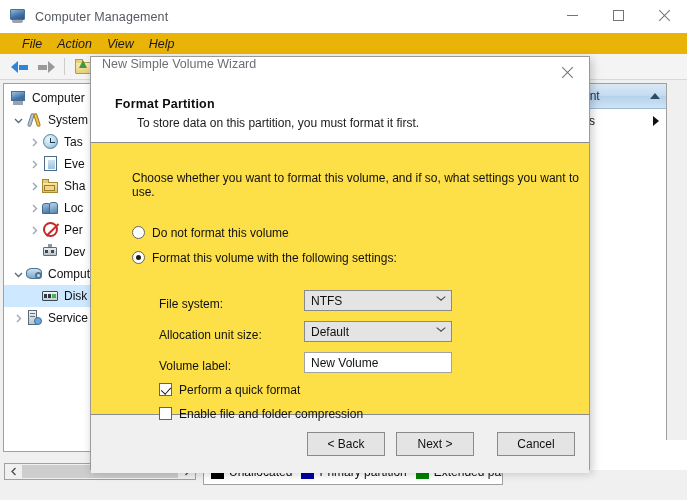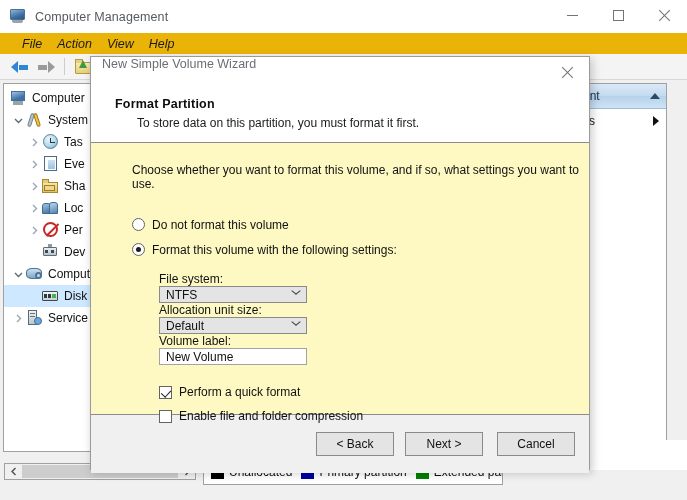--- a/index.html
+++ b/index.html
@@ -265,40 +265,40 @@
   }
 
   .dlg-head {
     background: #ffffff; padding: 6px 0 12px 24px;
     border-bottom: 1px solid #8c8c8c;
   }
   .dlg-head h1 { font-size: 12.5px; font-weight: bold; color: #0d0d0d; letter-spacing: .2px; }
   .dlg-head p { font-size: 12px; color: #1a1a1a; margin-top: 5px; padding-left: 22px; }
 
   .dlg-body {
-    position: relative; height: 272px; background: #fef9c3;
-    padding: 20px 0 0 41px;
+    position: relative; height: 272px; background: #fde047;
+    padding: 28px 0 0 41px;
     border-bottom: 1px solid #8c8c8c;
   }
   .dlg-intro { font-size: 12px; color: #111; margin-bottom: 21px; }
 
   .radio-row { display: flex; align-items: center; height: 25px; }
   .radio {
     width: 13px; height: 13px; border-radius: 50%;
     border: 1px solid #646464; background: #fff;
     margin-right: 7px; flex: none; position: relative;
   }
   .radio.on:after {
     content: ""; position: absolute; left: 3px; top: 3px;
     width: 5px; height: 5px; border-radius: 50%; background: #1d1d1d;
   }
   .radio-label { font-size: 12px; color: #111; text-align: right; }
 
   .fields { margin-top: 10px; padding-left: 27px; }
-  .field-row { display: flex; align-items: flex-start; height: 31px; flex-direction: column; }
+  .field-row { display: flex; align-items: flex-end; height: 31px; }
   .field-label { width: 145px; font-size: 12px; color: #111; flex: none; }
   .combo {
     width: 148px; height: 21px; background: #e4e4e4;
     border: 1px solid #8a8a8a;
     display: flex; align-items: center; justify-content: space-between;
     padding: 0 6px 0 6px; font-size: 12px; color: #111;
   }
   .combo .chev {
     width: 8px; height: 5px; position: relative;
   }
@@ -307,21 +307,21 @@
   }
   .combo .chev:before { left:-1px; transform: rotate(40deg); }
   .combo .chev:after  { left:3px;  transform: rotate(-40deg); }
   .textbox {
     width: 148px; height: 21px; background: #ffffff;
     border: 1px solid #a3a3a3; display: flex; align-items: center;
     padding-left: 6px; font-size: 12px; color: #111;
   }
 
   .checks { margin-top: 10px; padding-left: 27px; }
-  .check-row { display: flex; align-items: flex-end; height: 24px; }
+  .check-row { display: flex; align-items: flex-start; height: 24px; }
   .checkbox {
     width: 13px; height: 13px; border: 1px solid #646464; background: #fff;
     margin-right: 7px; flex: none; position: relative;
   }
   .checkbox.on:after {
     content: ""; position: absolute; left: 3px; top: 1px;
     width: 5px; height: 8px; border: solid #1d1d1d;
     border-width: 0 1.6px 1.6px 0; transform: rotate(42deg);
   }
   .check-label { font-size: 12px; color: #111; }
@@ -330,21 +330,21 @@
     height: 58px; background: #f0f0f0;
     display: flex; align-items: center; justify-content: flex-end;
     padding-right: 14px;
   }
   .dlg-btn {
     width: 78px; height: 24px; background: #e4e4e4;
     border: 1px solid #8a8a8a; font-size: 12px; color: #111;
     display: flex; align-items: center; justify-content: center;
     margin-left: 11px; font-family: "Liberation Sans", sans-serif;
   }
-  .dlg-btn.gap { margin-left: 14px; }
+  .dlg-btn.gap { margin-left: 23px; }
 </style>
 </head>
 <body>
 
 <div id="app">
 
   <div class="mm-titlebar">
     <div class="mm-title-icon">
       <div class="scr"></div>
         <div class="base"></div>

